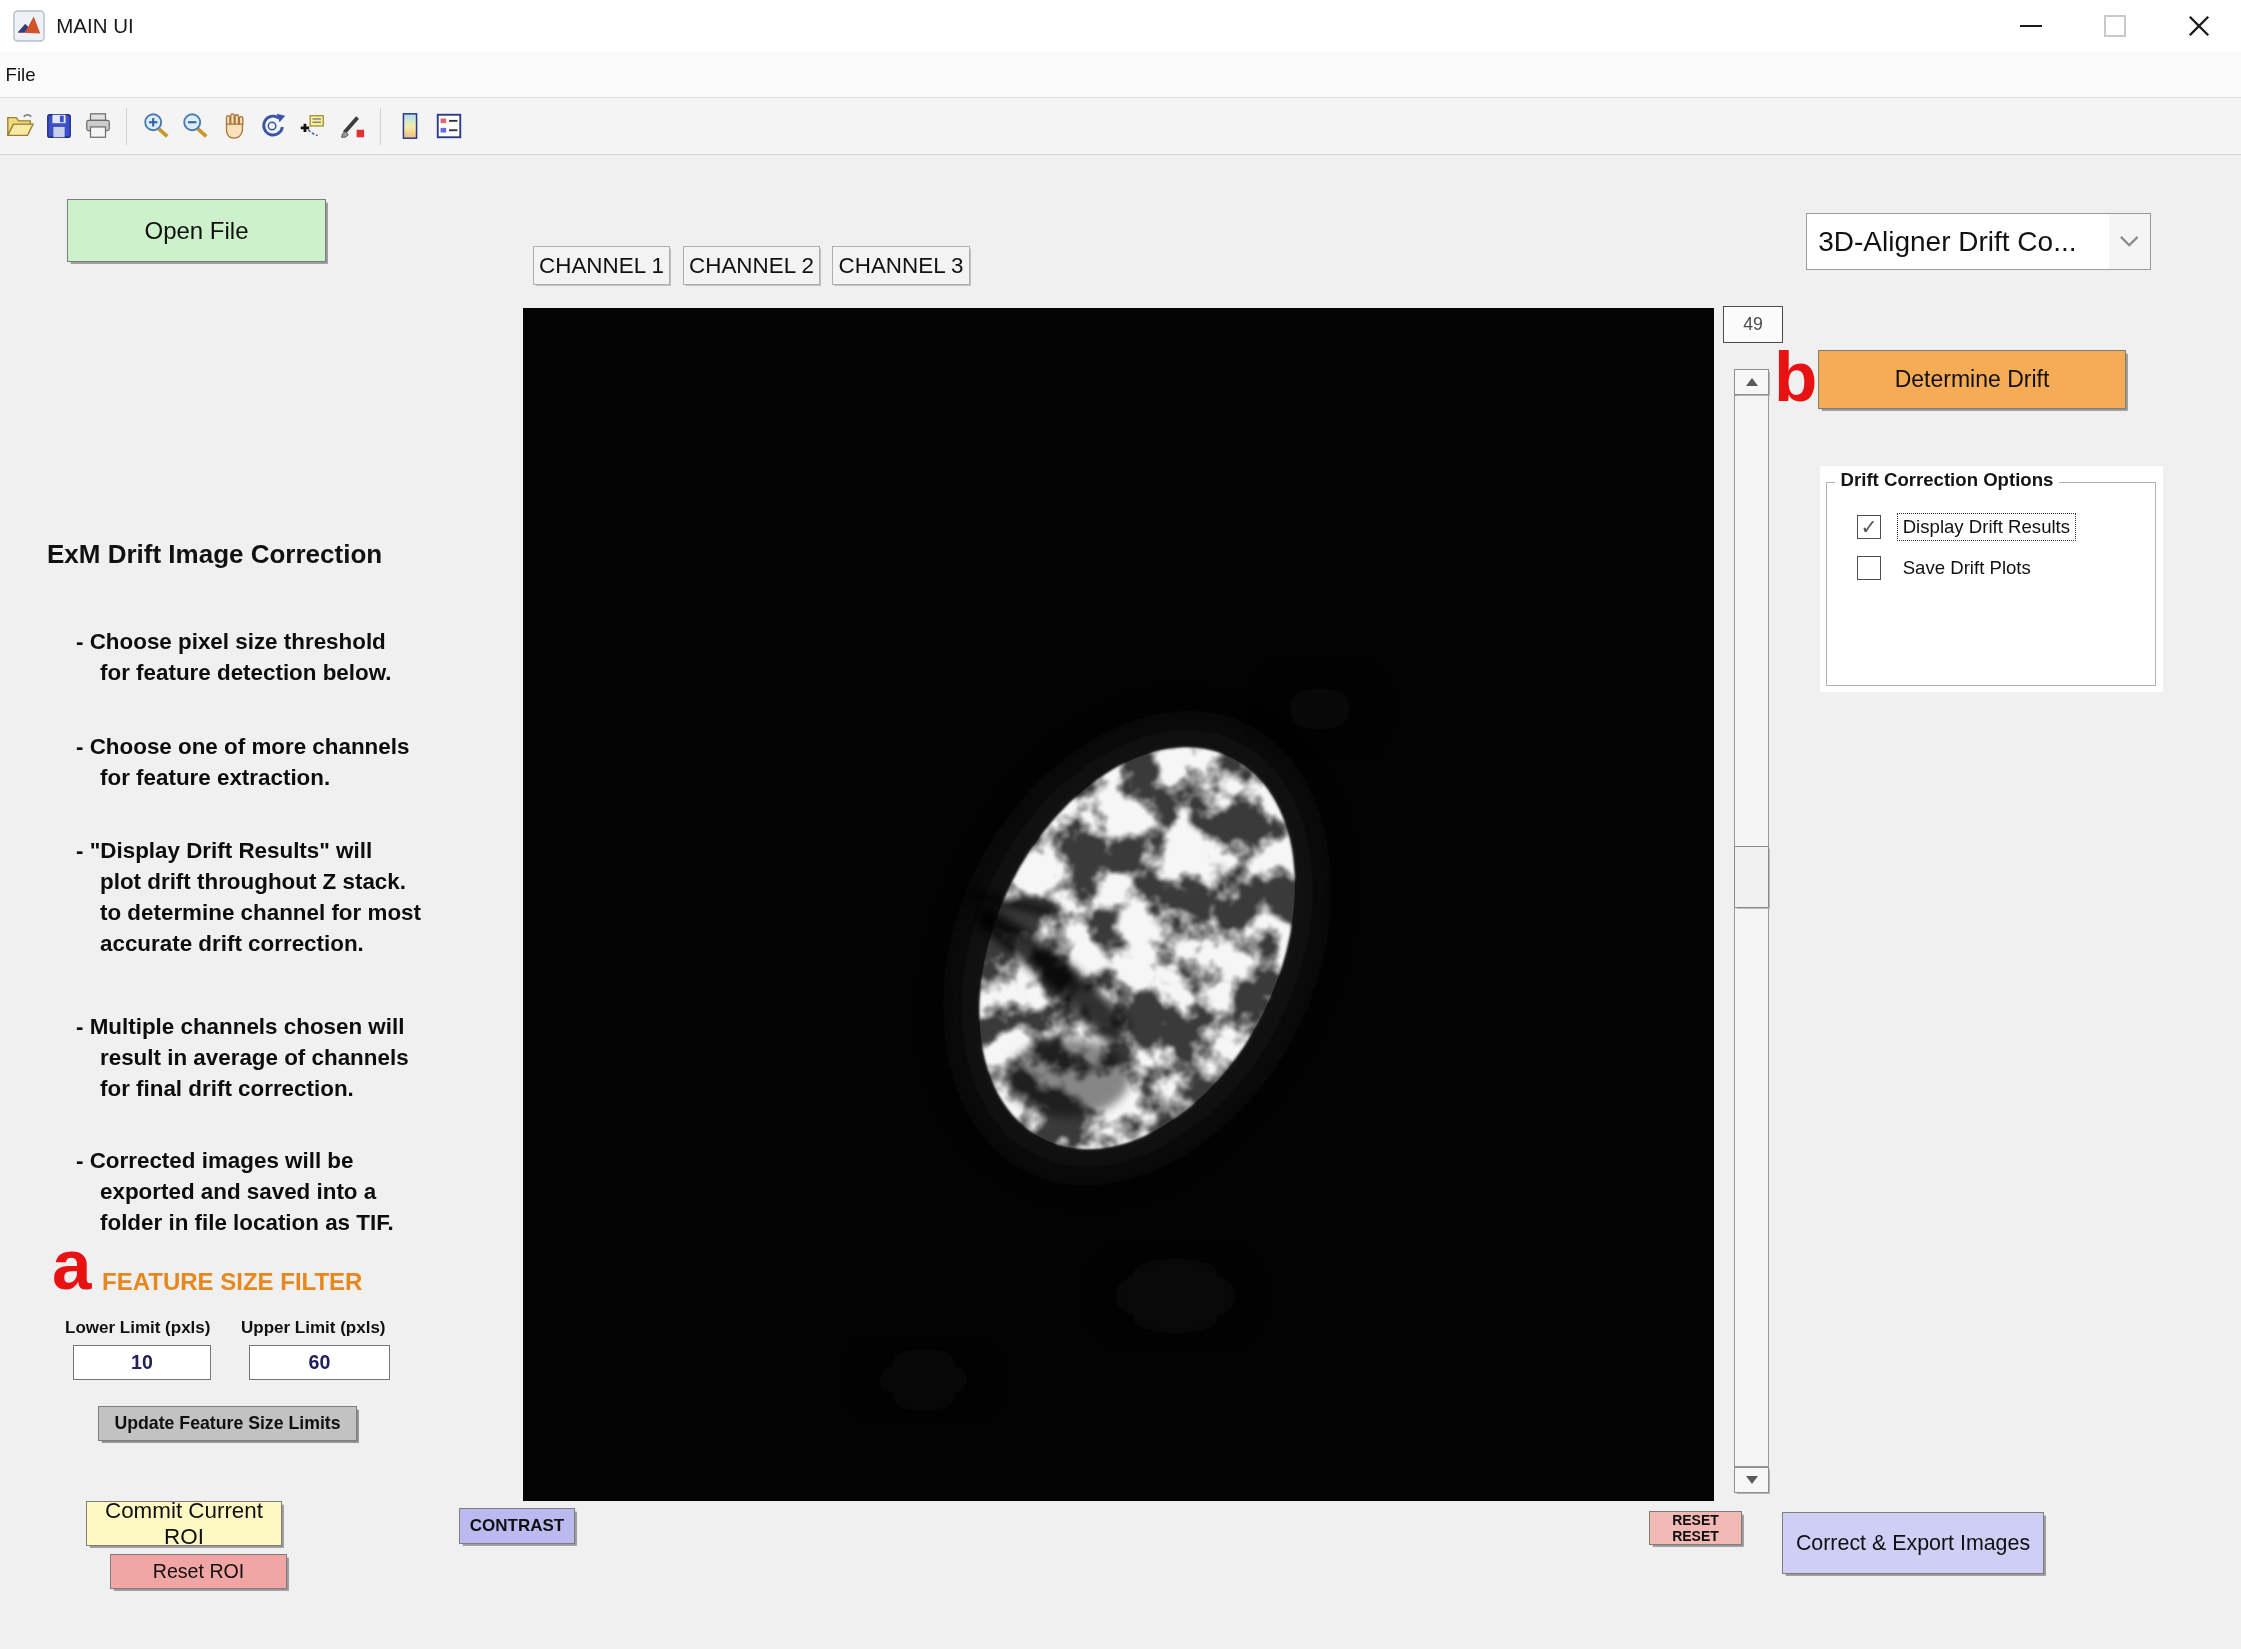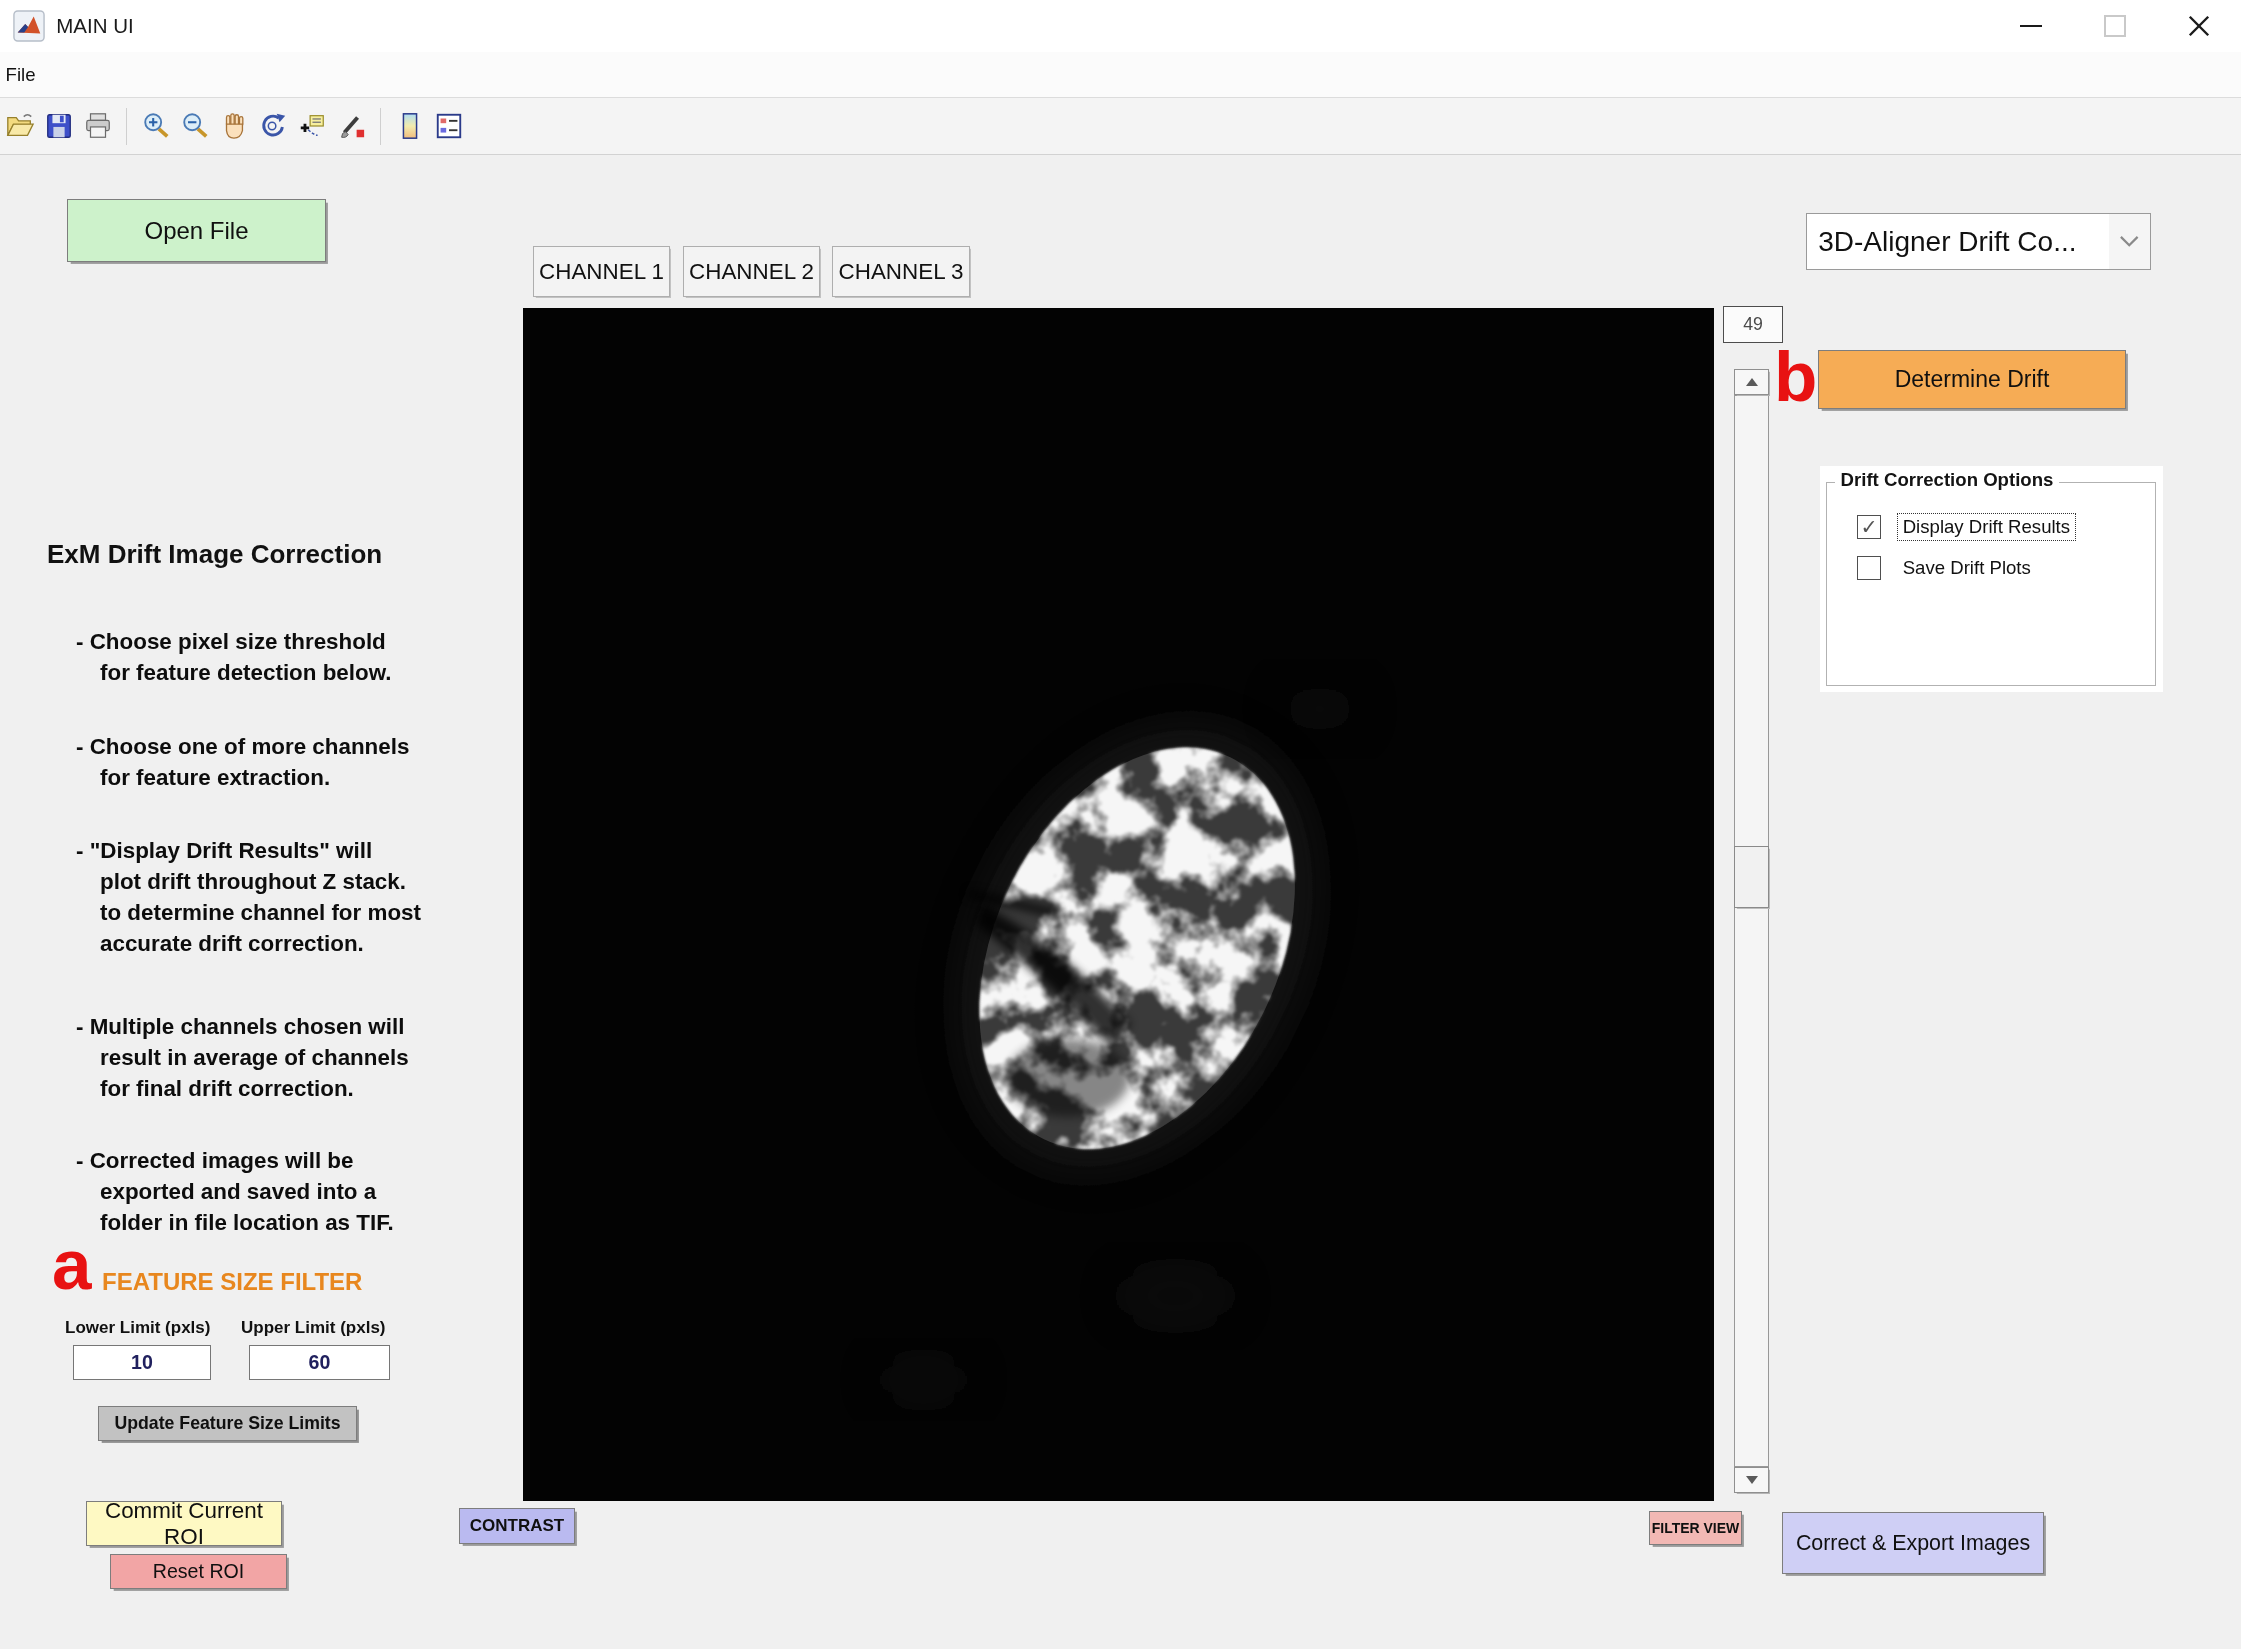--- a/index.html
+++ b/index.html
@@ -56,21 +56,21 @@
                text-align:center;font-size:19.6px;font-weight:bold;color:#20205e;
                font-family:"Liberation Sans",sans-serif;box-sizing:border-box;}
   .in-lower{left:73px;width:138px;}
   .in-upper{left:249px;width:141px;}
   .btn-update{left:98px;top:1406px;width:259px;height:35px;background:#c2c2c2;
               font-size:17.7px;font-weight:bold;box-shadow:2.8px 2.8px 0 -0.9px #8f8f8f;}
   .btn-commit{left:86px;top:1501px;width:196px;height:45px;background:#fef9c3;font-size:22.4px;}
   .btn-resetroi{left:110px;top:1554px;width:177px;height:35px;background:#f2a5a5;font-size:19.6px;}
 
   
-  .chtab{position:absolute;top:246px;height:51px;background:#f3f3f3;border:1.9px solid #aeaeae;
+  .chtab{position:absolute;top:246px;height:39px;background:#f3f3f3;border:1.9px solid #aeaeae;
          box-shadow:1.9px 1.9px 0 -0.9px #c2c2c2;display:flex;align-items:center;justify-content:center;
          font-size:22.4px;color:#111;box-sizing:border-box;}
   .ch1{left:533px;width:137px;} .ch2{left:683px;width:137px;} .ch3{left:832px;width:138px;}
 
   .scan{position:absolute;left:523px;top:308px;width:1191px;height:1193px;background:#000;}
 
   .btn-contrast{left:459px;top:1508px;width:116px;height:36px;background:#babaf0;
                 font-size:17px;font-weight:600;}
   .btn-resetview{left:1649px;top:1511px;width:93px;height:34px;background:#f2b8b4;
                  font-size:14px;font-weight:600;}
@@ -303,21 +303,21 @@
       <path d="M492 640 Q570 678 652 768 L630 792 Q552 712 486 660 Z" fill="#000" opacity="0.8" filter="url(#soft-sm)"></path>
       <path d="M478 628 L575 650" stroke="#000" stroke-width="8" opacity="0.85" filter="url(#soft-sm)"></path>
       <ellipse cx="585" cy="826" rx="66" ry="42" fill="#000" opacity="0.45" filter="url(#soft-sm)"></ellipse>
       <ellipse cx="700" cy="1060" rx="60" ry="26" fill="#161616" filter="url(#soft)" opacity="0.7"></ellipse>
       <ellipse cx="430" cy="1150" rx="48" ry="20" fill="#121212" filter="url(#soft)" opacity="0.6"></ellipse>
       <ellipse cx="855" cy="430" rx="40" ry="24" fill="#101010" filter="url(#soft)" opacity="0.6"></ellipse>
     </svg>
   </div>
 
   <div class="btn btn-contrast">CONTRAST</div>
-  <div class="btn btn-resetview">FILTER VIEW</div>
+  <div class="btn btn-resetview">RESET RESET</div>
 
   <div class="slicebox">49</div>
   <div class="sbar">
     <div class="sb-track"></div>
     <div class="sb-btn sb-up">
       <div class="tri-up"></div>
     </div>
     <div class="sb-thumb"></div>
     <div class="sb-btn sb-down">
       <div class="tri-down"></div>

